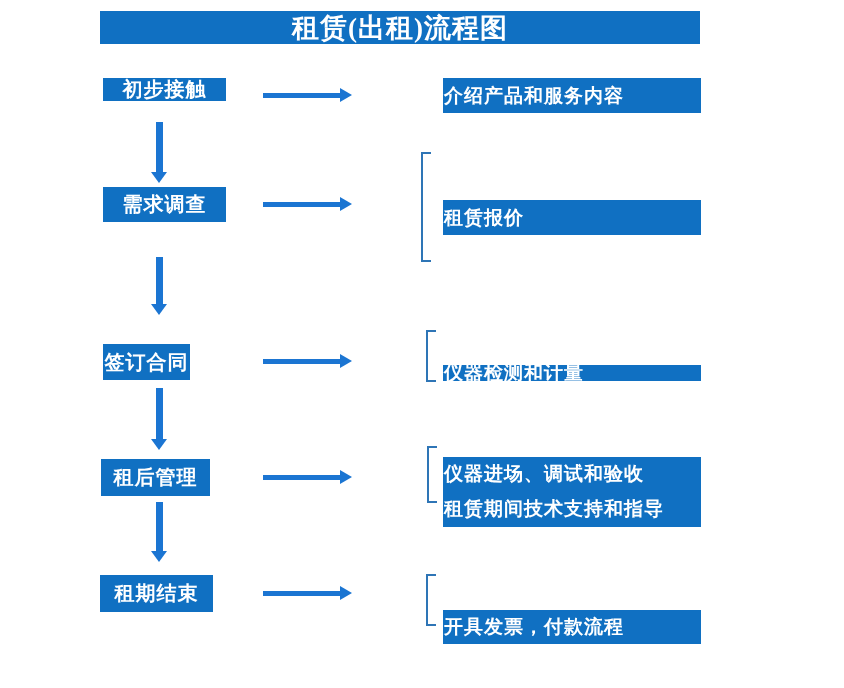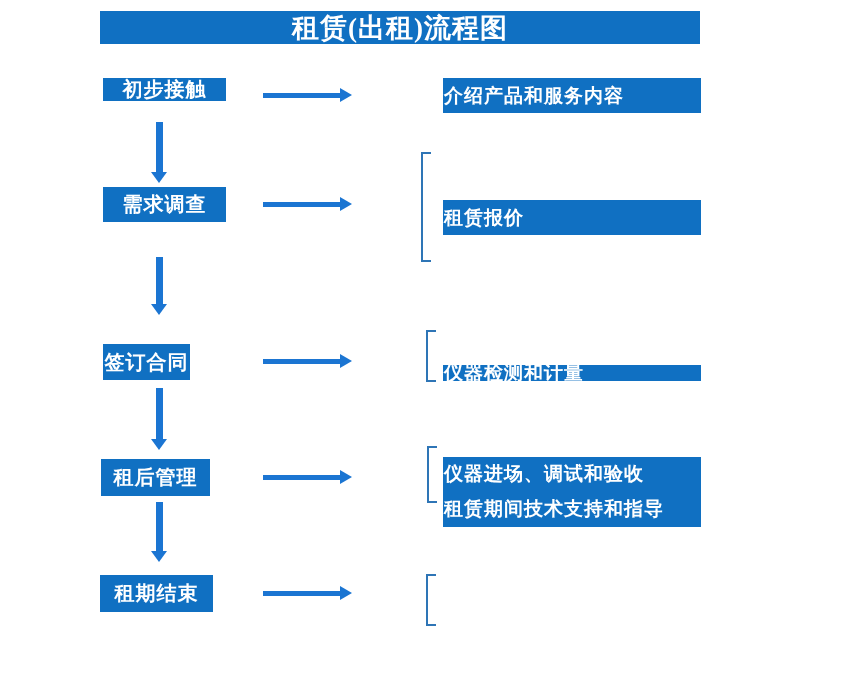--- a/index.html
+++ b/index.html
@@ -80,14 +80,15 @@
 
   <div class="box out-box" style="top:78px;height:35px;">介绍产品和服务内容</div>
 
   <div class="box out-box" style="top:187px;height:35px;margin-top:13px;">租赁报价</div>
 
   <div class="box out-box" style="top:365px;height:16px;">仪器检测和计量</div>
 
   <div class="box out-box" style="top:425px;height:34px;margin-top:32px;">仪器进场、调试和验收</div>
   <div class="box out-box" style="top:491px;height:36px;">租赁期间技术支持和指导</div>
 
+  <div class="box out-box" style="top:610px;height:34px;">开具发票，付款流程</div>
 
 </div>
 
 </body></html>

